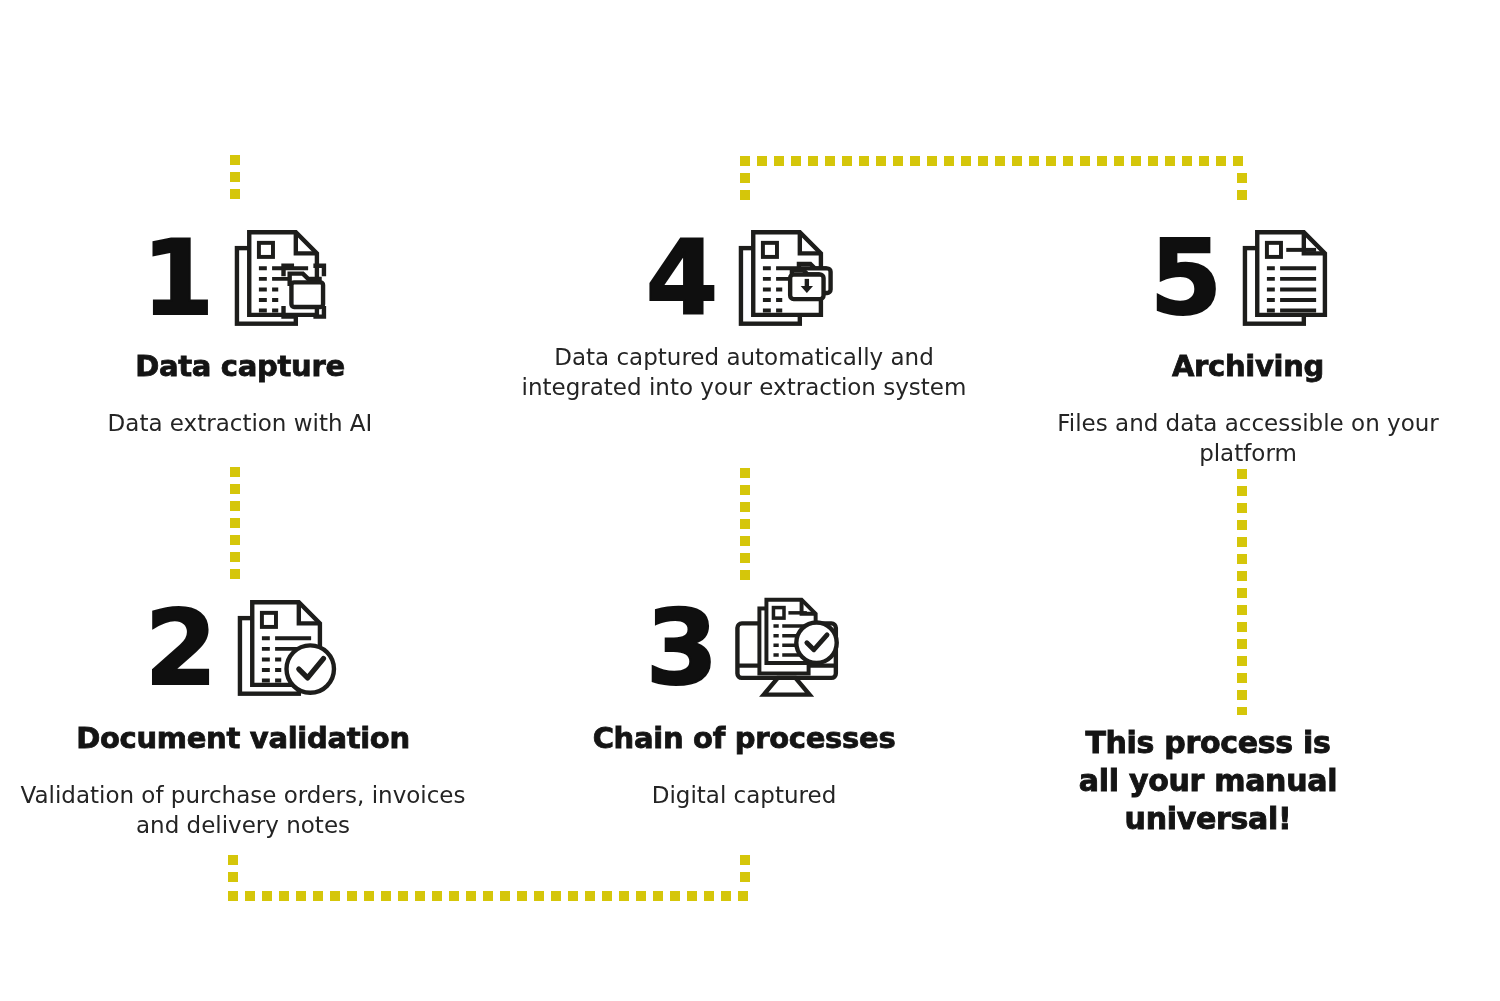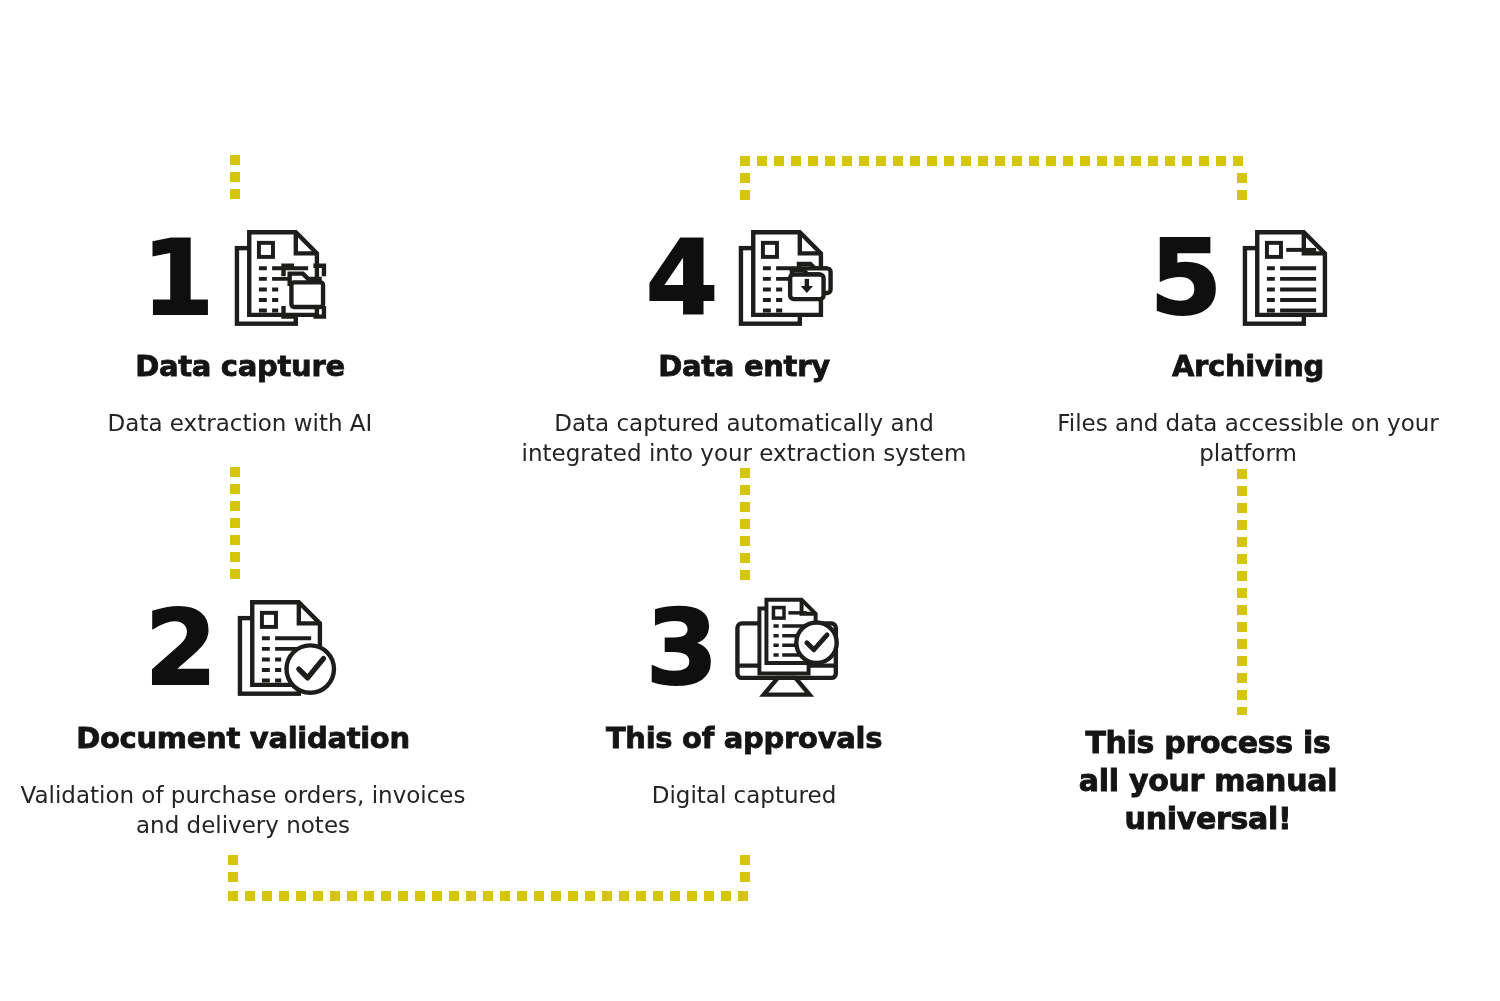--- a/index.html
+++ b/index.html
@@ -100,21 +100,20 @@
           <path d="M42 50h9M57 50h41M42 62h9M57 62h41M42 74h9M57 74h7M42 86h9M57 86h7M42 98h9M57 98h7" stroke-width="4.5"></path>
           <path d="M83 57 V45 H96 L101 50 H112 V57" fill="#fff"></path>
           <rect x="81" y="50" width="38" height="28" rx="4" fill="#fff"></rect>
           <path d="M75 64 V52 H88 L93 57 H104 V64" fill="#fff"></path>
           <rect x="73" y="57" width="38" height="28" rx="4" fill="#fff"></rect>
           <path d="M92 62 V72" stroke-width="5"></path>
           <path d="M85 70 L92 78 L99 70 Z" fill="#1d1d1b" stroke="none"></path>
         </g>
       </svg>
     </div>
-    <h2 class="step-title">Data entry</h2>
     <div class="step-desc">
       <div>Data captured automatically and</div>
       <div>integrated into your extraction system</div>
     </div>
   </section>
 
   <section class="step row1" style="left:988px;top:222px">
     <div class="icon-row">
       <span class="num">5</span>
       <svg class="icon" width="116" height="110" viewBox="0 0 132 122">
@@ -170,21 +169,21 @@
           <path d="M46 6 H86 L102 22 V78 H46 Z" fill="#fff" stroke-width="4.5"></path>
           <path d="M86 6 V22 H102" stroke-width="4.5"></path>
           <rect x="54" y="15" width="12" height="12" stroke-width="4"></rect>
           <path d="M71 21 H92" stroke-width="4"></path>
           <path d="M54 36h6M64 36h26M54 47h6M64 47h26M54 58h6M64 58h26M54 69h6M64 69h26" stroke-width="4"></path>
           <circle cx="103" cy="55" r="23" fill="#fff"></circle>
           <path d="M92 55 L100 63 L115 46" stroke-width="5.5" stroke-linecap="round" stroke-linejoin="round"></path>
         </g>
       </svg>
     </div>
-    <h2 class="step-title">This of approvals</h2>
+    <h2 class="step-title">Chain of processes</h2>
     <div class="step-desc">
       <div>Digital captured</div>
     </div>
   </section>
 
   <aside class="note" style="left:948px;top:724px">
     <div>This process is</div>
     <div>all your manual</div>
     <div>universal!</div>
   </aside>

